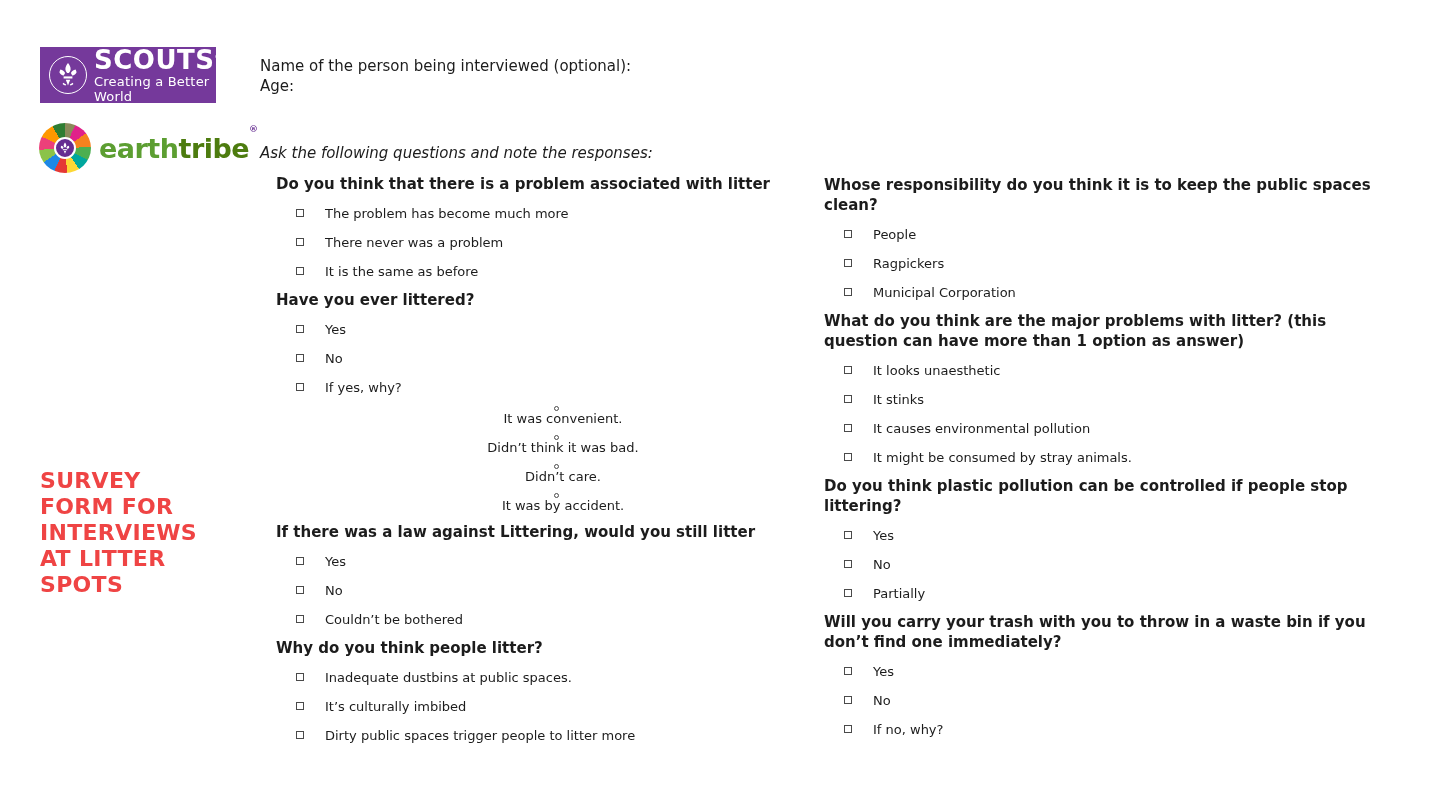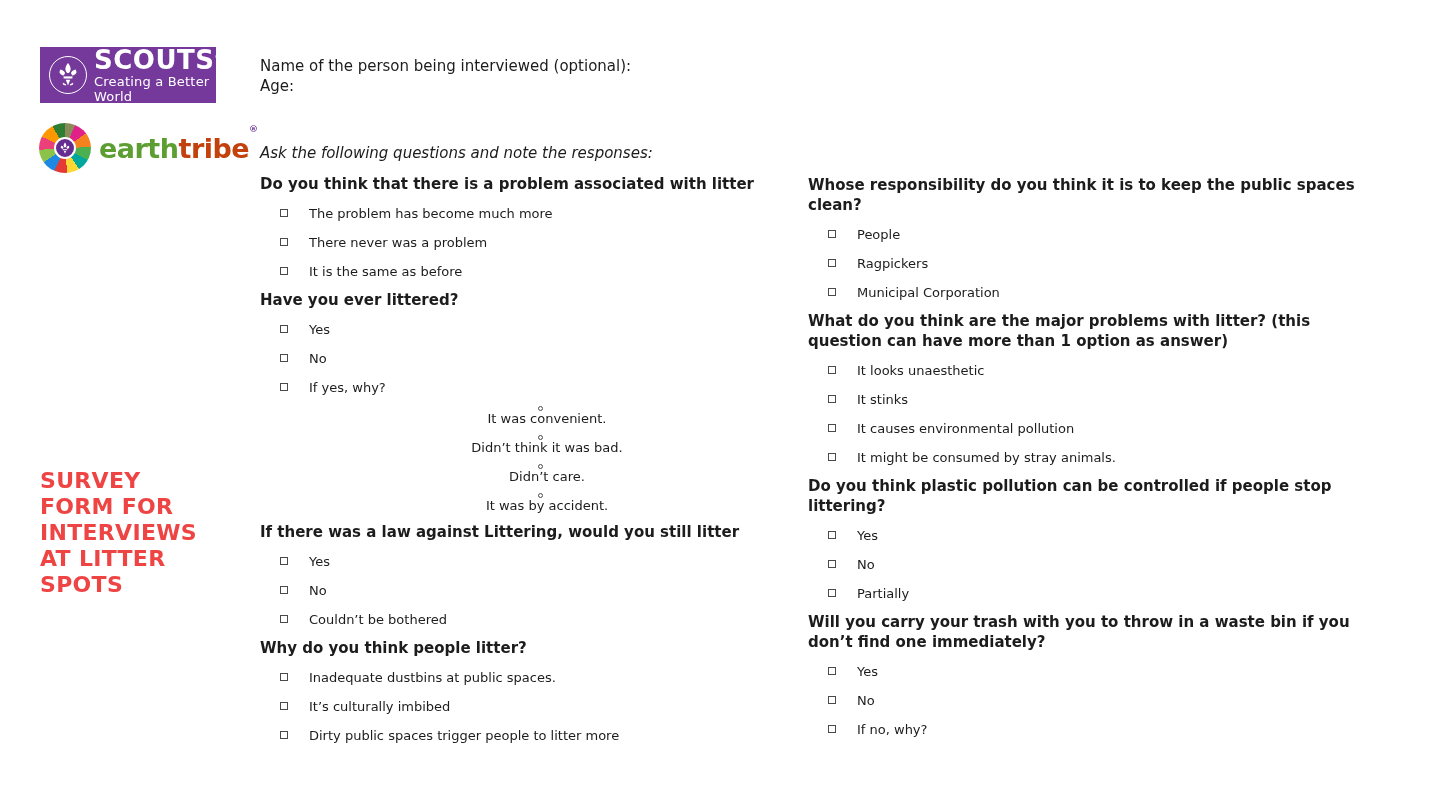--- a/index.html
+++ b/index.html
@@ -47,39 +47,39 @@
     position: relative;
   }
   .et-center {
     width: 22px; height: 22px; border-radius: 50%;
     background: #662d91; border: 2px solid #ffffff;
     display: flex; align-items: center; justify-content: center;
   }
   .et-center svg { width: 12px; height: 13px; fill: #ffffff; }
   .et-word { font-size: 27px; font-weight: bold; margin-left: 8px; letter-spacing: -0.5px; }
   .et-earth { color: #5c9e31; }
-  .et-tribe { color: #c2410c; }
+  .et-tribe { color: #4d7c0f; }
   .et-reg { font-size: 9px; color: #662d91; vertical-align: top; position: relative; top: -9px; }
 
   
   .survey-title {
     position: absolute; left: 40px; top: 468px;
     color: #ef4444; font-weight: bold; font-size: 22px; line-height: 26px;
     letter-spacing: 0.3px;
   }
   .survey-title div { white-space: nowrap; }
 
   
   .hdr { position: absolute; left: 260px; font-size: 15px; white-space: nowrap; }
   .hdr-name { top: 57px; }
   .hdr-age { top: 77px; }
   .hdr-instruction { top: 144px; font-style: italic; }
 
   
-  .qcol { position: absolute; }
+  .qcol { position: absolute; margin-left: 16px; }
   .qcol-left { left: 260px; top: 174px; width: 520px; }
   .qcol-right { left: 808px; top: 175px; width: 590px; }
 
   .q-heading { font-weight: bold; font-size: 15px; }
   .q-heading .hline { display: block; line-height: 20px; white-space: nowrap; }
   .q-heading { margin-bottom: 9px; }
 
   .opt-row, .sub-row {
     display: flex; align-items: center;
     height: 20px; margin-bottom: 9px;

